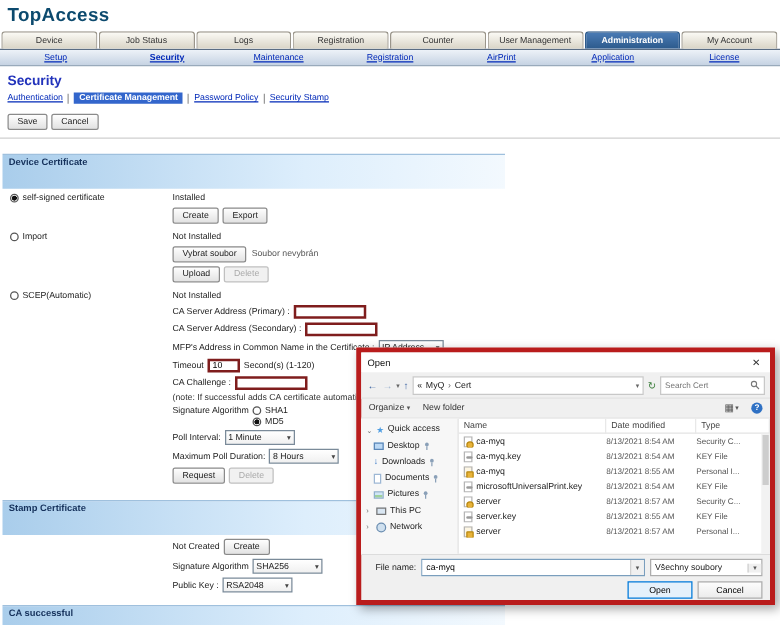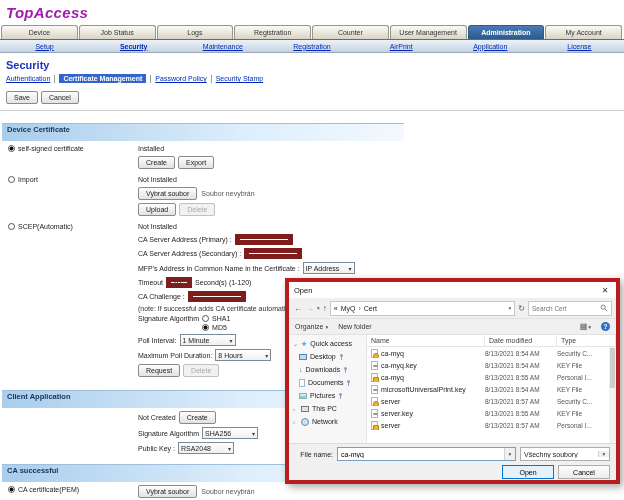--- a/index.html
+++ b/index.html
@@ -1,21 +1,21 @@
 <!DOCTYPE html>
 <html><head>
 <meta charset="utf-8">
 <style>
   * { margin:0; padding:0; box-sizing:border-box; }
   html,body { width:624px; height:500px; overflow:hidden; }
   body { font-family:"Liberation Sans", sans-serif; font-size:7px; color:#222; background:#fff; }
   #app { position:relative; width:624px; height:500px; background:#fff; }
 
   
-  .logo { margin:4px 0 2px 6px; font-size:15px; font-weight:bold; font-style:italic; color:#a21caf; letter-spacing:0.3px; }
+  .logo { margin:4px 0 2px 6px; font-size:15px; font-weight:bold; color:#0c4a6e; letter-spacing:0.3px; }
 
   
   .tabs { display:flex; margin-top:4px; border-bottom:1px solid #5a6d84; height:15px; padding:0 1px; }
   .tab { flex:1; display:flex; align-items:center; justify-content:center; font-size:7px; color:#333;
          background:linear-gradient(#fbfaf5,#d9d4c6); border:1px solid #9a958a; border-bottom:none;
          border-radius:3px 3px 0 0; margin-right:1px; cursor:pointer; white-space:nowrap; overflow:hidden; }
   .tab.active { background:linear-gradient(#4a7bb5,#2c5a8c); color:#fff; font-weight:bold; border-color:#2c5a8c; }
 
   
   .subnav { display:flex; height:13px; align-items:center; background:linear-gradient(#edf2f8,#c6d3e3); border-bottom:1px solid #9ab; }
@@ -31,37 +31,37 @@
 
   .actions { margin:8px 0 0 6px; display:flex; gap:3px; }
 
   .btn { font-family:"Liberation Sans",sans-serif; font-size:7px; padding:1px 7px; height:13px;
          background:linear-gradient(#fefefe,#e2e2e2); border:1px solid #8a8a8a; border-radius:2px; cursor:pointer; color:#222; }
   .btn.disabled { color:#aaa; border-color:#c0c0c0; background:#f1f1f1; cursor:default; }
 
   hr.divider { border:none; border-top:1px solid #cfcfcf; margin:6px 0 0 0; }
 
   
-  .section-bar { width:402px; height:18px; line-height:12px; margin:10px 0 3px 2px; padding-left:5px;
+  .section-bar { width:402px; height:28px; line-height:12px; margin:10px 0 3px 2px; padding-left:5px;
                  font-size:7.5px; font-weight:bold; color:#16325c;
                  background:linear-gradient(90deg,#a9cdeb,#ddeefc 60%,#f3f9fe); border-top:1px solid #9fc0dd; }
   .section-bar.first { margin-top:12px; }
 
   .row { display:flex; align-items:flex-start; padding-left:8px; margin-bottom:3px; }
   .lbl-col { width:130px; flex:none; display:flex; align-items:center; gap:3px; padding-top:1px; }
   .ct-col { flex:1; }
   .indent { padding-left:138px; }
 
   .radio { width:7px; height:7px; border:1px solid #555; border-radius:50%; background:#fff; display:inline-block; flex:none; cursor:pointer; }
   .radio.checked { background:radial-gradient(circle,#111 0 1.8px,#fff 2.2px); }
 
   .status { line-height:9px; margin-bottom:3px; }
   .btnrow { display:flex; gap:3px; margin-bottom:3px; }
 
-  .tinput { height:11px; border:5px solid #7f1d1d; font-size:7px; padding:0 2px; font-family:"Liberation Sans",sans-serif; background:#fff; }
+  .tinput { height:11px; border:2px solid #7f1d1d; font-size:7px; padding:0 2px; font-family:"Liberation Sans",sans-serif; background:#fff; }
   .sel { display:inline-flex; align-items:center; justify-content:space-between; height:12px; border:1px solid #7a8a99;
          background:linear-gradient(#fff,#f0f0f0); padding:0 2px; gap:3px; cursor:pointer; }
   .sel .sel-arr { font-size:6px; color:#444; }
 
   .frow { display:flex; align-items:center; gap:3px; margin-bottom:3px; flex-wrap:nowrap; }
   .note { color:#333; margin-bottom:3px; }
   .radgrp { display:flex; flex-direction:column; gap:2px; }
   .radline { display:flex; align-items:center; gap:3px; }
 
   .filechoose { display:flex; align-items:center; gap:4px; margin-bottom:3px; }
@@ -279,21 +279,21 @@
           <span class="sel-arr">▾</span>
         </span>
       </div>
       <div class="btnrow">
         <button class="btn">Request</button>
         <button class="btn disabled">Delete</button>
       </div>
     </div>
   </div>
 
-  <div class="section-bar">Client Application</div>
+  <div class="section-bar">Stamp Certificate</div>
   <div class="row indent">
     <div class="frow" style="margin-bottom:0">
       <span>Not Created</span>
       <button class="btn">Create</button>
     </div>
   </div>
 
   <div class="row indent">
     <div class="frow" style="margin-bottom:0">
       <span>Signature Algorithm</span>

